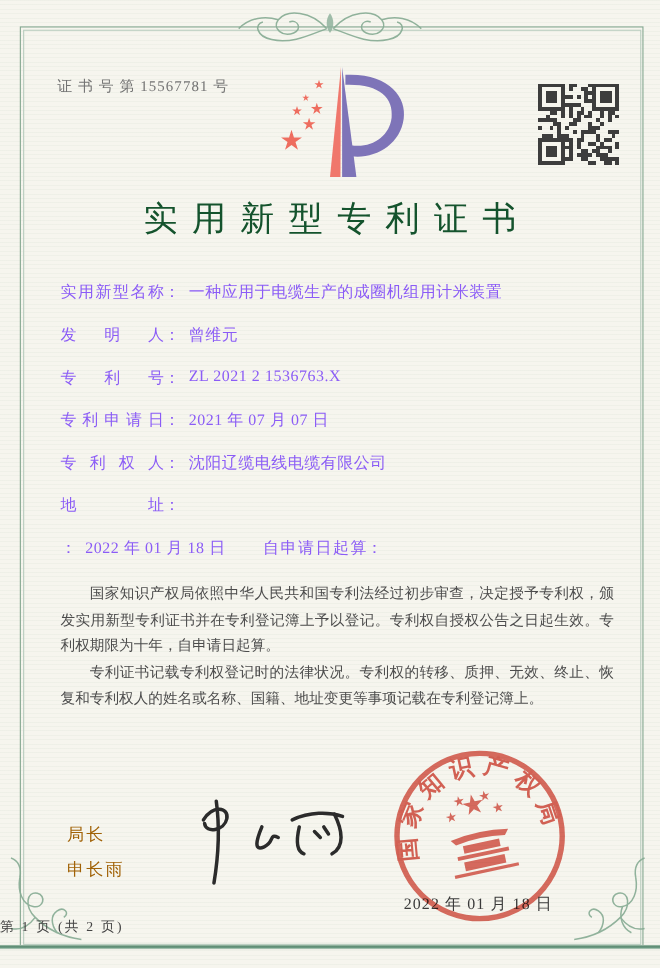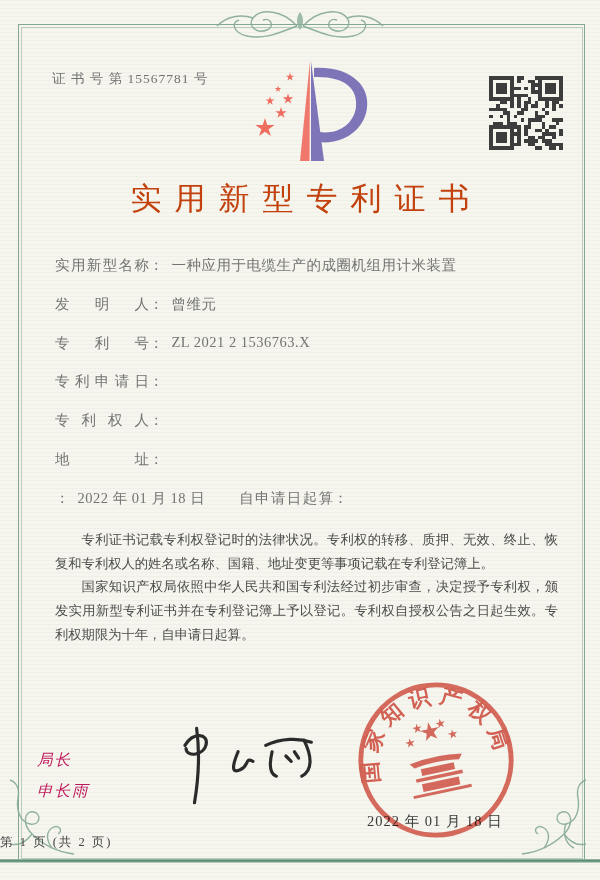--- a/index.html
+++ b/index.html
@@ -27,36 +27,36 @@
   .ornament{stroke:#86ab93;fill:none;stroke-width:1.4;opacity:.9;}
   .ornament-fill{fill:#8fb29c;stroke:none;opacity:.85;}
   
   .cert-no{left:52px;top:70px;font-size:13.5px;letter-spacing:1px;color:#737373;}
   .logo{left:243px;top:58px;width:135px;height:110px;}
   .qr{left:489px;top:76px;width:74px;height:74px;}
   .qr svg{width:74px;height:74px;shape-rendering:crispEdges;}
   .title{
     left:0;right:0;top:178px;text-align:center;
     font-size:31px;letter-spacing:13px;text-indent:13px;
-    color:#c2410c;font-weight:500;
-  }
-  
-  .fields{left:55px;right:35px;top:256px;font-size:14.5px;color:#737373;}
+    color:#14532d;font-weight:500;
+  }
+  
+  .fields{left:55px;right:35px;top:256px;font-size:14.5px;color:#8b5cf6;}
   .frow{height:38.8px;display:flex;align-items:flex-start;}
   .flabel{display:inline-block;width:94px;text-align:justify;text-align-last:justify;flex:none;}
   .fcolon{flex:none;margin-right:8px;}
   .fvalue{letter-spacing:.5px;}
   .grant-row{display:flex;height:38.8px;}
   .grant-gap{width:34px;flex:none;}
   
   .paras{left:55px;right:42px;top:528px;font-size:13.3px;line-height:1.78;
          color:#4c4c4c;text-align:justify;}
   .paras p{margin:0;text-indent:2em;}
   
-  .signer{left:37px;top:744px;font-size:15.5px;color:#be185d;line-height:2.0;letter-spacing:2px;font-style:italic;}
+  .signer{left:61px;top:744px;font-size:15.5px;color:#a16207;line-height:2.0;letter-spacing:2px;}
   .signature{left:142px;top:722px;width:190px;height:85px;}
   .seal{left:352px;top:676px;width:168px;height:168px;transform:rotate(-12deg);
         mix-blend-mode:multiply;opacity:.92;}
   .issue-date{left:367px;top:812px;font-size:14.5px;color:#3a3a3a;letter-spacing:1px;}
   
   .footer{left:0;right:0;top:834px;text-align:left;font-size:12.5px;color:#444;letter-spacing:2px;}
 </style>
 </head>
 <body>
 
@@ -272,41 +272,43 @@
     <span class="fvalue">曾维元</span>
   </div>
   <div class="frow">
     <span class="flabel">专利号</span>
       <span class="fcolon">：</span>
     <span class="fvalue">ZL 2021 2 1536763.X</span>
   </div>
   <div class="frow">
     <span class="flabel">专利申请日</span>
       <span class="fcolon">：</span>
+    <span class="fvalue">2021 年 07 月 07 日</span>
   </div>
   <div class="frow">
     <span class="flabel">专利权人</span>
       <span class="fcolon">：</span>
+    <span class="fvalue">沈阳辽缆电线电缆有限公司</span>
   </div>
   <div class="frow">
     <span class="flabel">地址</span>
       <span class="fcolon">：</span>
   </div>
   <div class="grant-row">
       <span class="fcolon">：</span>
     <span class="fvalue">2022 年 01 月 18 日</span>
     <span class="grant-gap"></span>
     <span class="flabel">自申请日起算</span>
       <span class="fcolon">：</span>
   </div>
 </div>
 
 <div class="abs paras">
+  <p>国家知识产权局依照中华人民共和国专利法经过初步审查，决定授予专利权，颁发实用新型专利证书并在专利登记簿上予以登记。专利权自授权公告之日起生效。专利权期限为十年，自申请日起算。</p>
   <p>专利证书记载专利权登记时的法律状况。专利权的转移、质押、无效、终止、恢复和专利权人的姓名或名称、国籍、地址变更等事项记载在专利登记簿上。</p>
-  <p>国家知识产权局依照中华人民共和国专利法经过初步审查，决定授予专利权，颁发实用新型专利证书并在专利登记簿上予以登记。专利权自授权公告之日起生效。专利权期限为十年，自申请日起算。</p>
 </div>
 
 <div class="abs signer">
   <div>局长</div>
   <div>申长雨</div>
 </div>
 
 <svg class="abs signature" viewBox="0 0 170 80">
   <g fill="none" stroke="#2b2b2b" stroke-width="3" stroke-linecap="round" stroke-linejoin="round">
     <path d="M36,22 C44,9 58,11 56,21 C54,31 38,34 37,25"></path>

